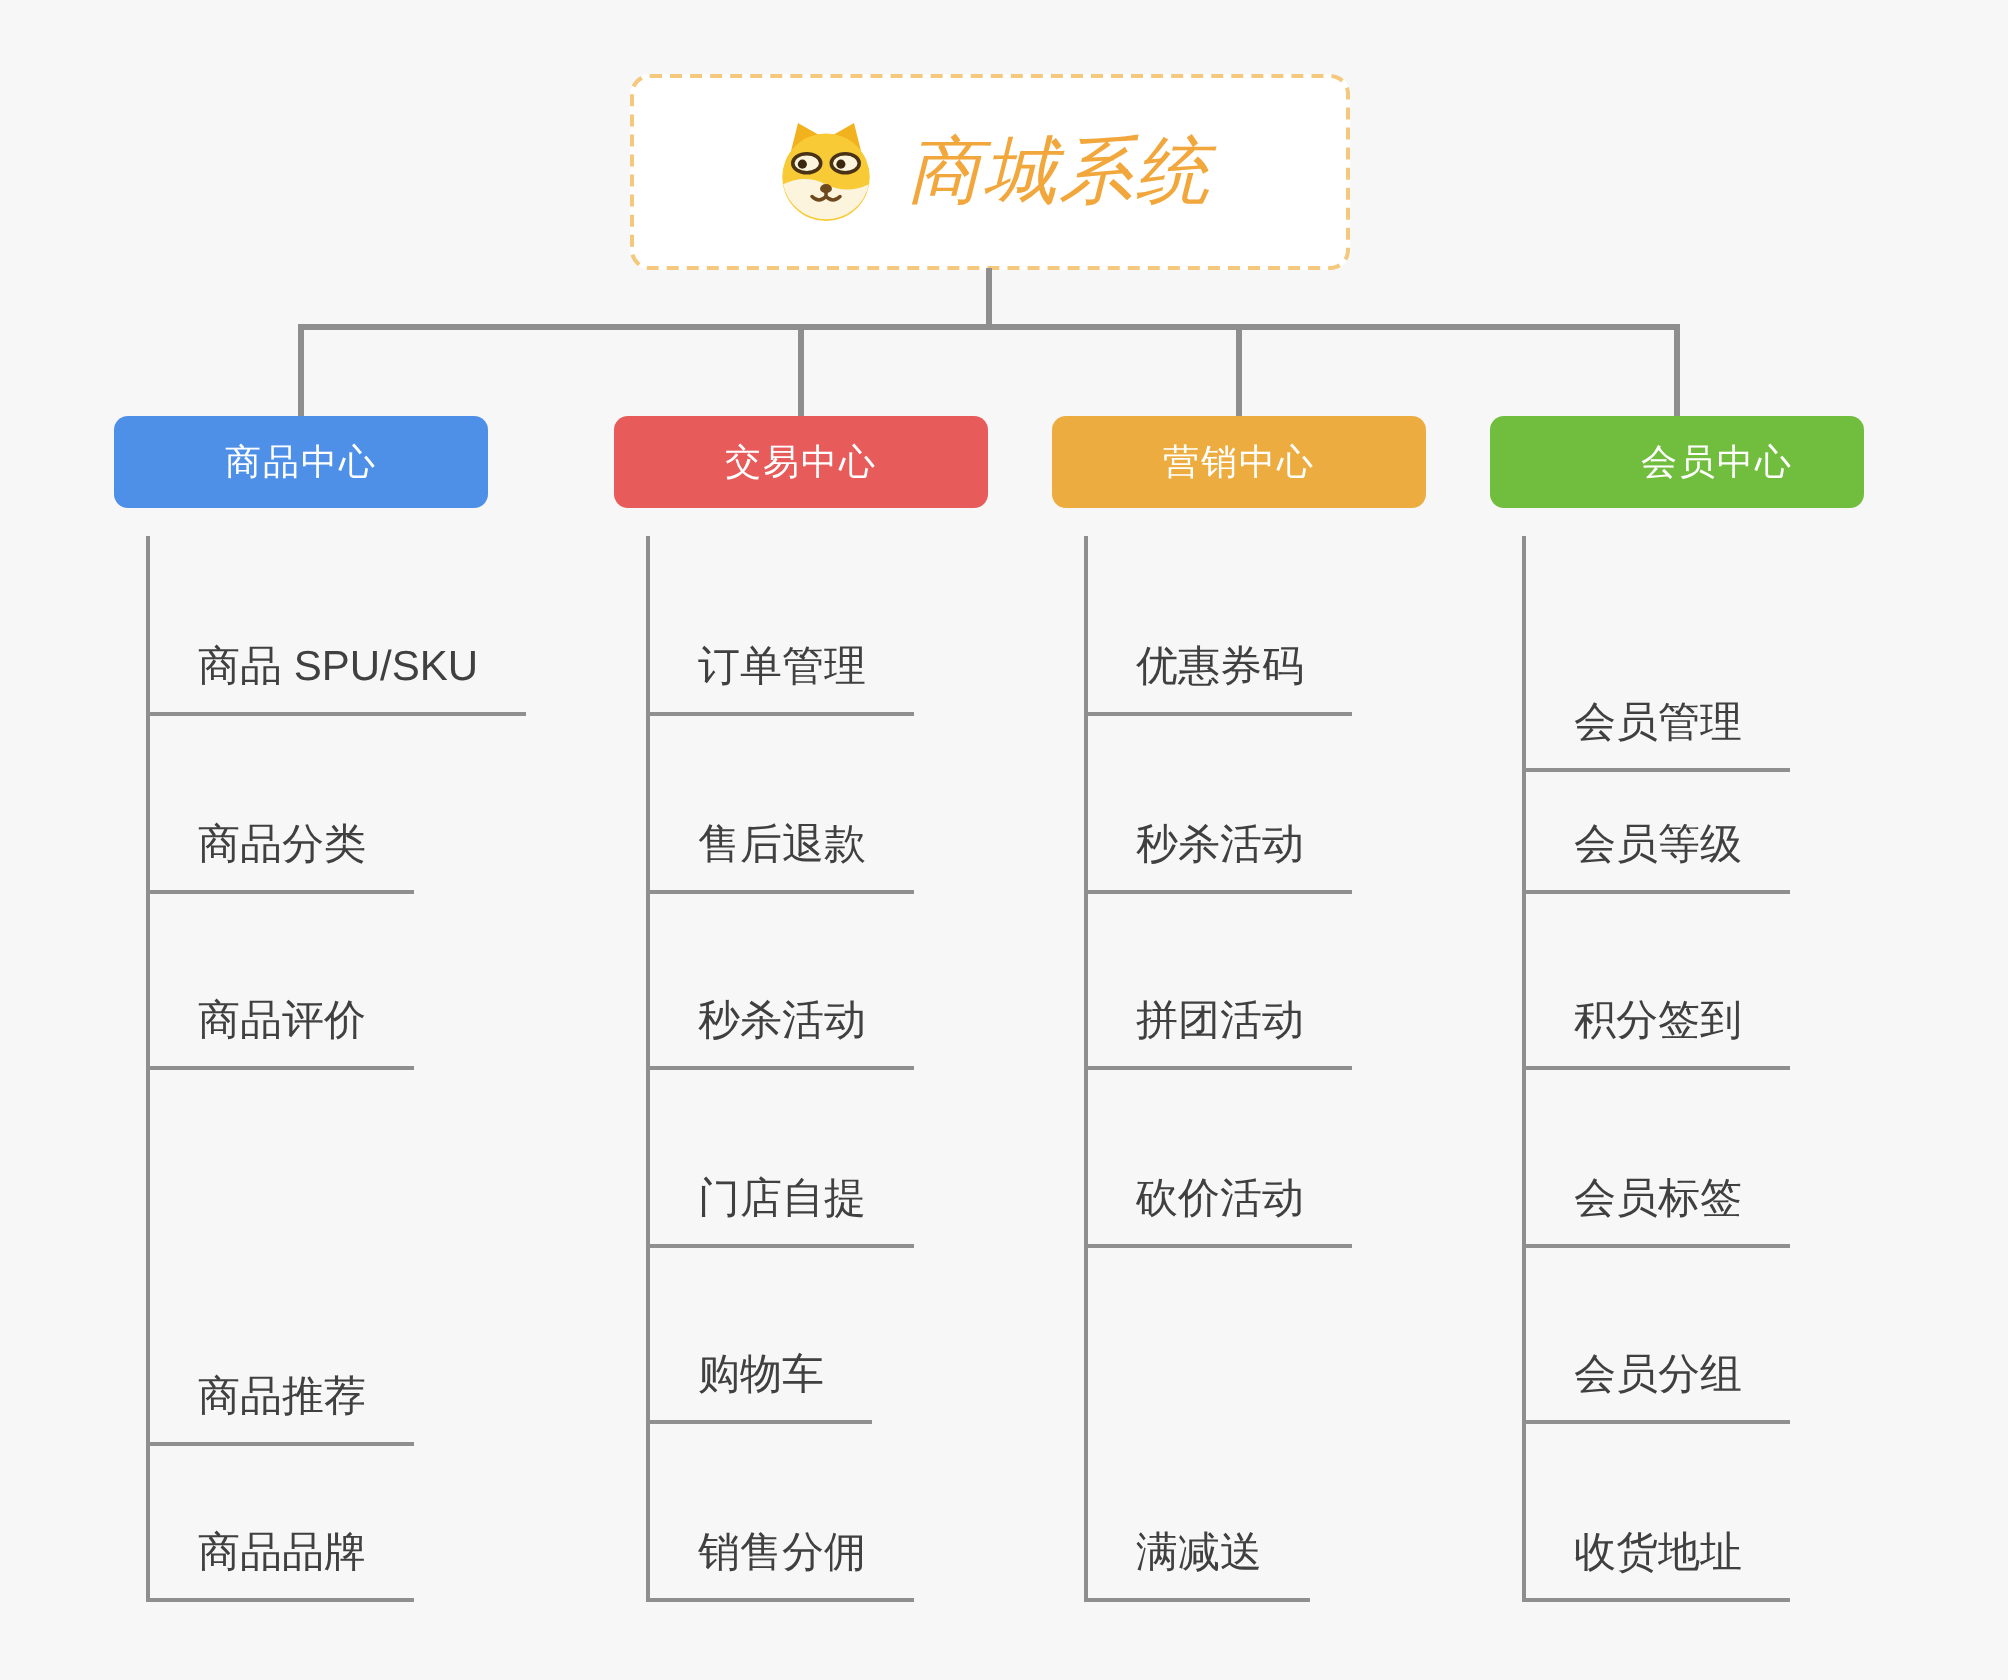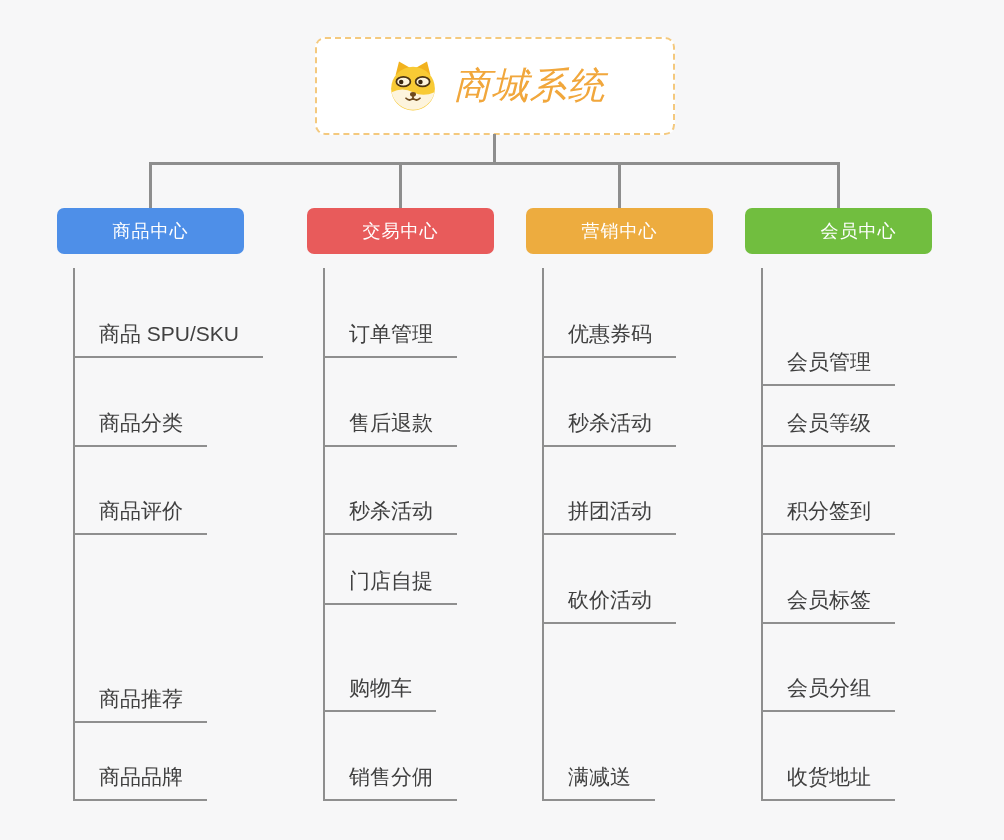--- a/index.html
+++ b/index.html
@@ -96,21 +96,21 @@
         <div class="leaf" style="top: 552px;">商品品牌</div>
       </div>
       <div class="column" style="left: 307px;">
         <div class="branch-header" style="background: rgb(232, 91, 91);">
           <span>交易中心</span>
         </div>
         <div class="trunk" style="height: 533px;"></div>
         <div class="leaf" style="top: 109px;">订单管理</div>
         <div class="leaf" style="top: 198px;">售后退款</div>
         <div class="leaf" style="top: 286px;">秒杀活动</div>
-        <div class="leaf" style="top: 356px;">门店自提</div>
+        <div class="leaf" style="top: 375px;">门店自提</div>
         <div class="leaf" style="top: 463px;">购物车</div>
         <div class="leaf" style="top: 552px;">销售分佣</div>
       </div>
       <div class="column" style="left: 526px;">
         <div class="branch-header" style="background: rgb(237, 172, 63);">
           <span>营销中心</span>
         </div>
         <div class="trunk" style="height: 533px;"></div>
         <div class="leaf" style="top: 109px;">优惠券码</div>
         <div class="leaf" style="top: 198px;">秒杀活动</div>

